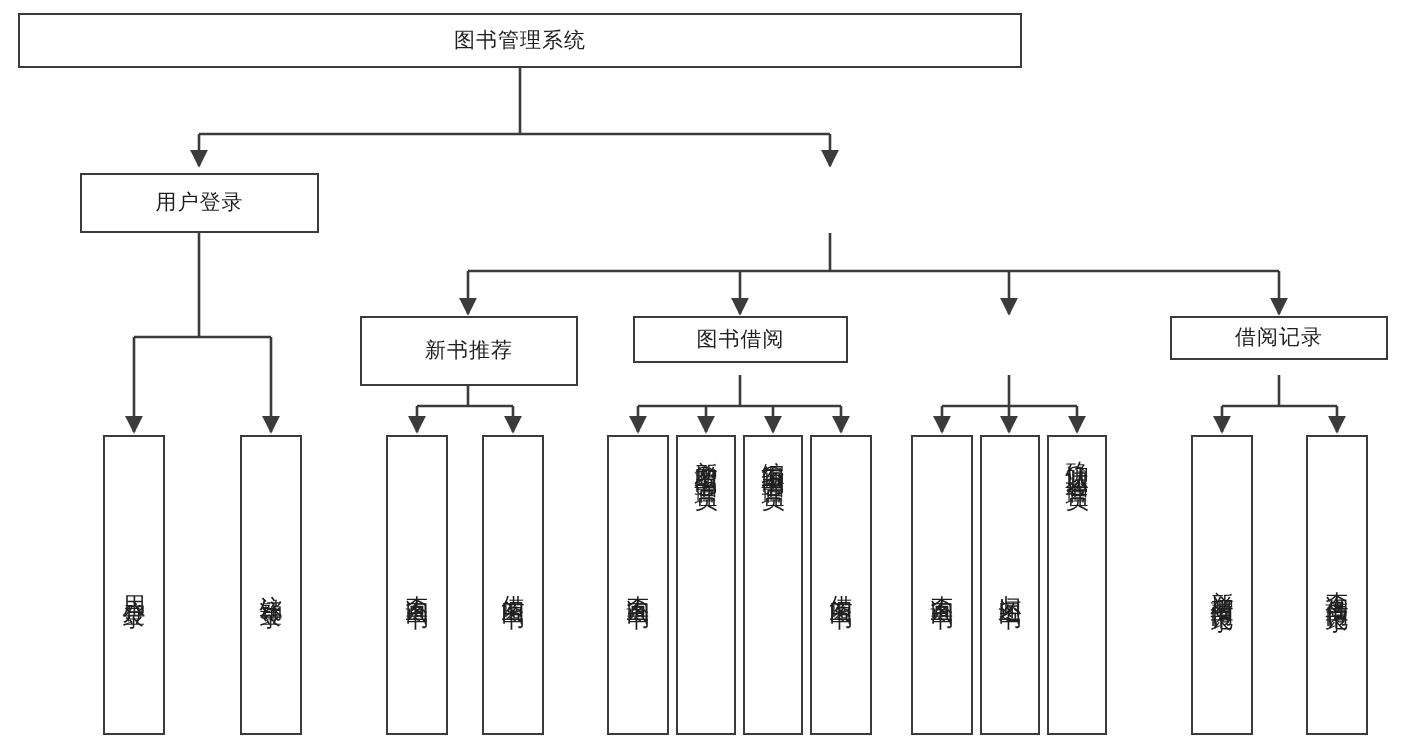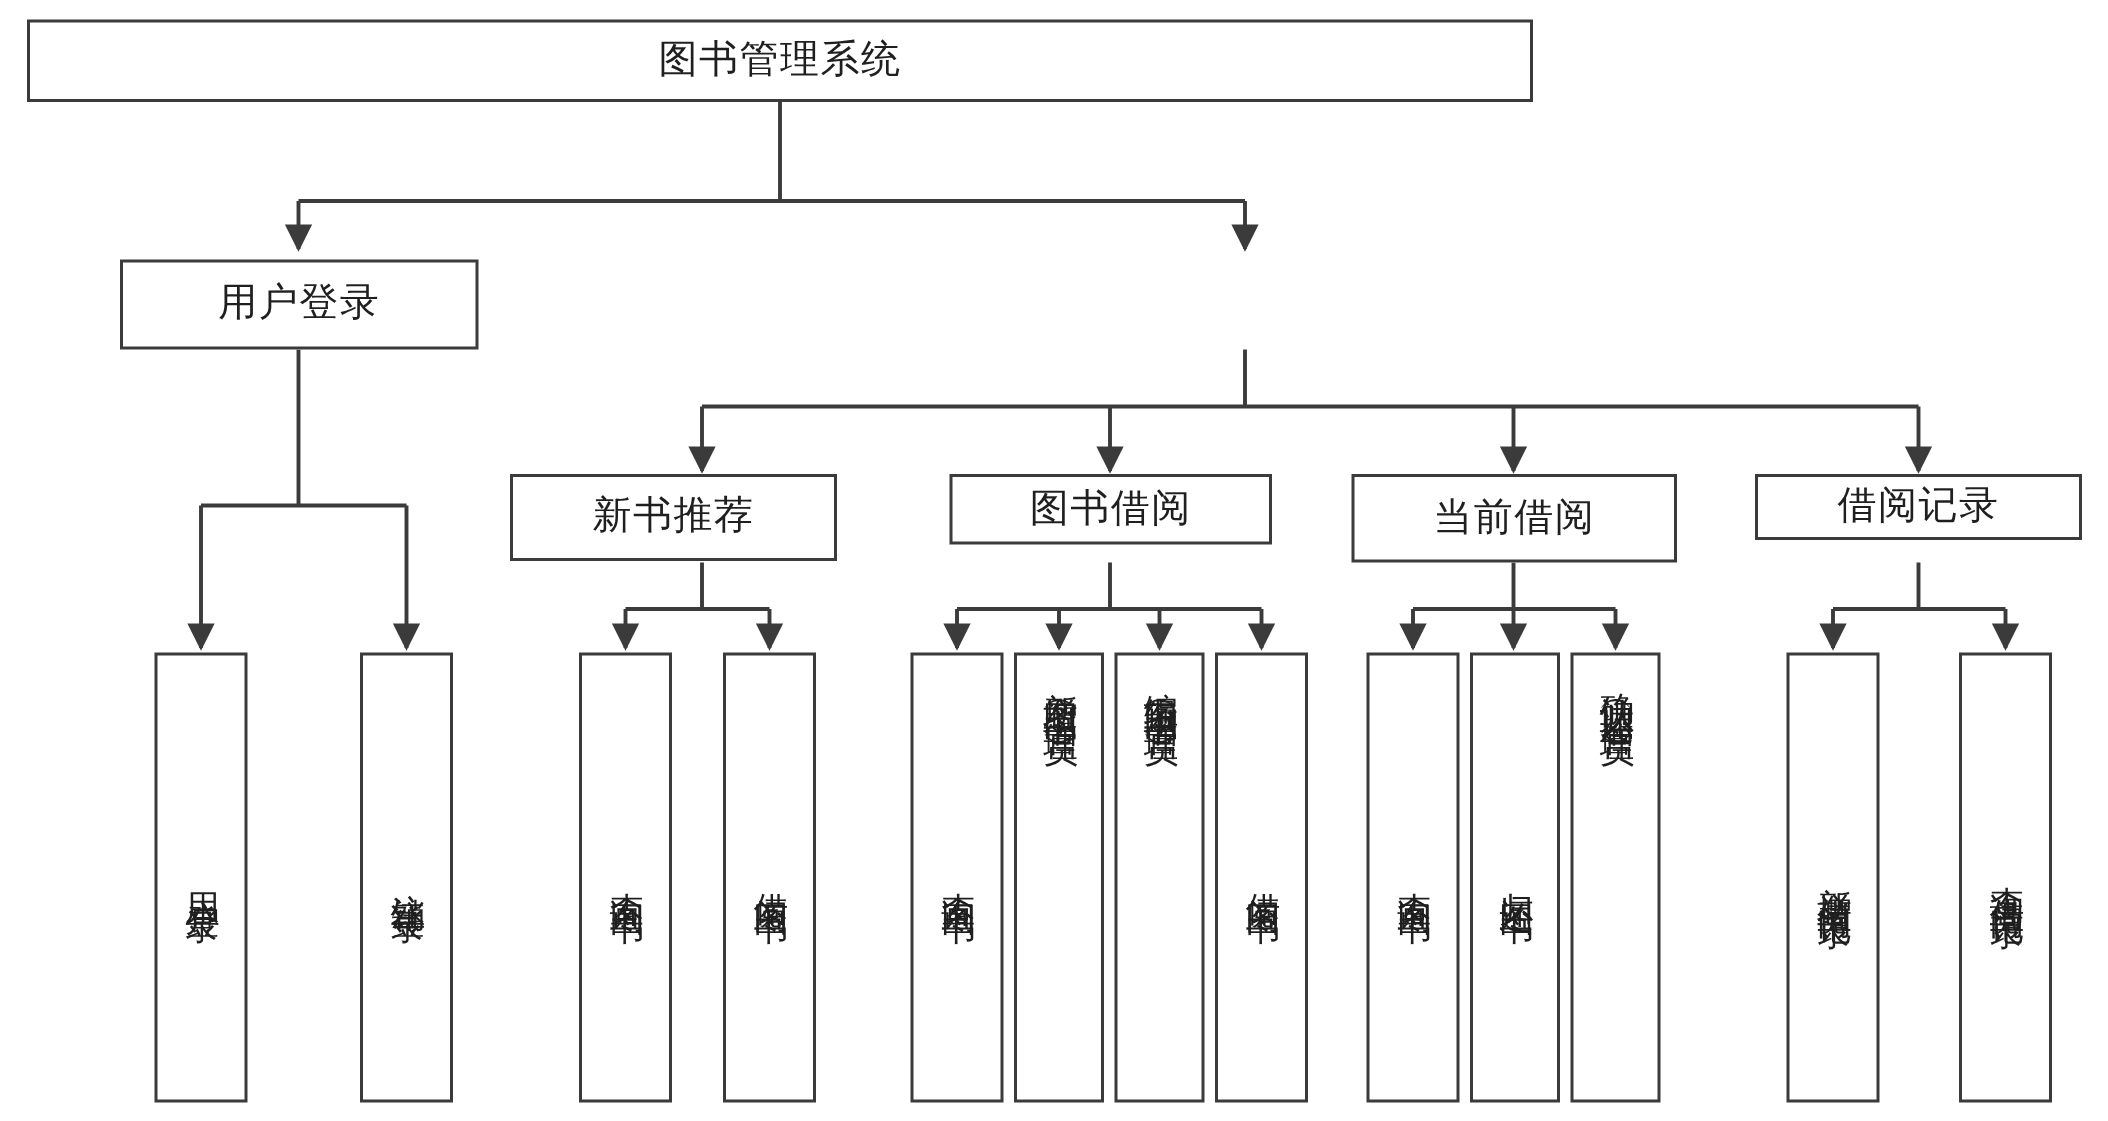--- a/index.html
+++ b/index.html
@@ -29,21 +29,21 @@
     position: absolute;
     box-sizing: border-box;
     background: #ffffff;
     border: 2px solid #3b3b3b;
     display: flex;
     align-items: center;
     justify-content: center;
     color: #1f1f1f;
   }
   .node.horiz .label {
-    font-size: 26px;
+    font-size: 21px;
     line-height: 1.2;
     letter-spacing: 1px;
     white-space: nowrap;
   }
   .node.vert {
     align-items: flex-start;
     justify-content: center;
     padding-top: 6px;
   }
   .node.vert .label {
@@ -125,31 +125,28 @@
 
   <div class="node horiz" style="left:18px; top:13px; width:1004px; height:55px;">
     <span class="label">图书管理系统</span>
   </div>
 
   <div class="node horiz" style="left:80px; top:173px; width:239px; height:60px;">
     <span class="label">用户登录</span>
   </div>
 
 
-  <div class="node horiz" style="left:340px; top:316px; width:218px; height:58px;">
+  <div class="node horiz" style="left:360px; top:316px; width:218px; height:70px;">
     <span class="label">新书推荐</span>
   </div>
 
   <div class="node horiz" style="left:633px; top:316px; width:215px; height:47px;">
     <span class="label">图书借阅</span>
   </div>
 
-  <div class="node horiz" style="left:901px; top:316px; width:217px; height:59px;">
-    <span class="label">当前借阅</span>
-  </div>
 
   <div class="node horiz" style="left:1170px; top:316px; width:218px; height:44px;">
     <span class="label">借阅记录</span>
   </div>
 
   <div class="node vert centered" style="left:103px; top:435px; width:62px; height:300px;">
     <span class="label">用户登录</span>
   </div>
 
   <div class="node vert centered" style="left:240px; top:435px; width:62px; height:300px;">

